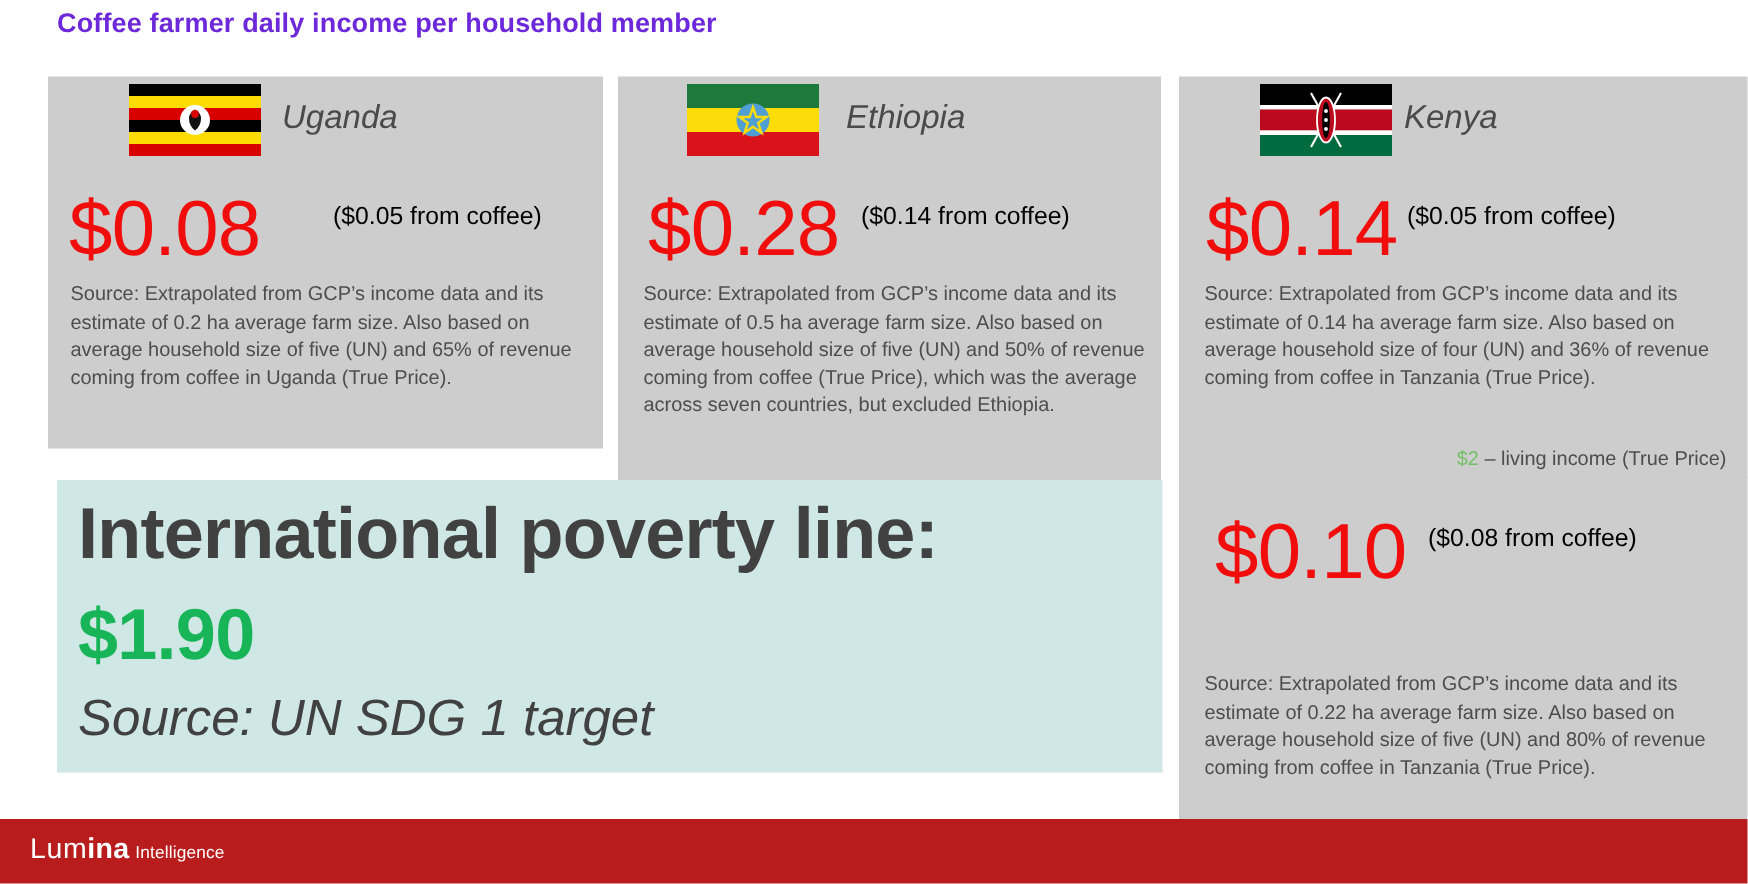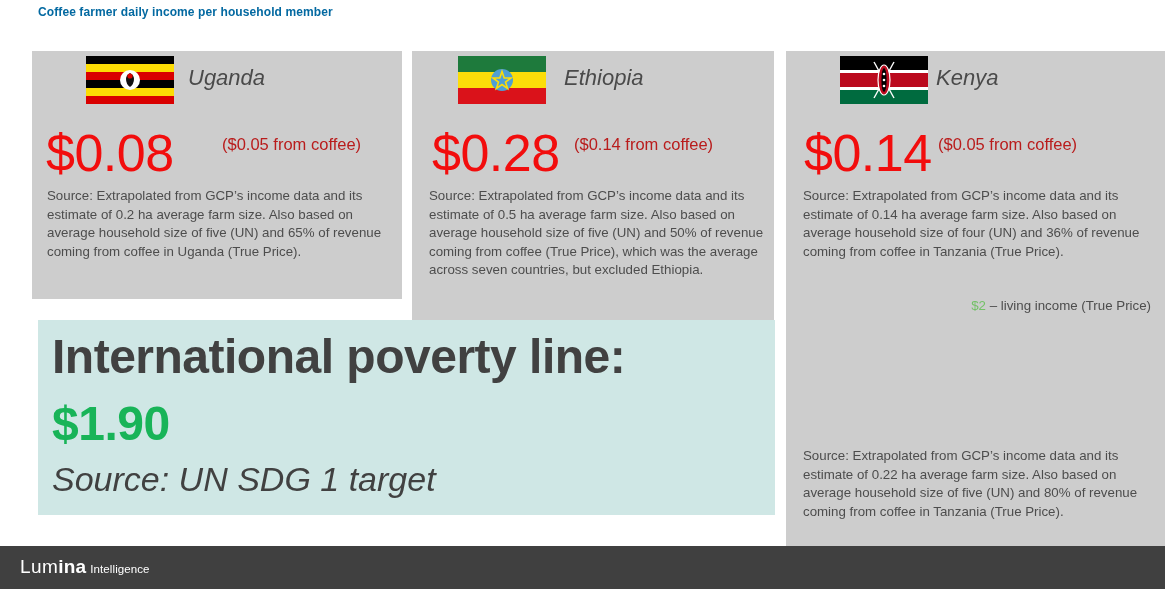--- a/index.html
+++ b/index.html
@@ -20,23 +20,23 @@
     width: 1165px;
     height: 589px;
   }
 
   
   .slide-title {
     position: absolute;
     left: 38px;
     top: 5px;
     width: 900px;
-    font-size: 12px;
+    font-size: 18px;
     font-weight: bold;
-    color: #0369a1;
+    color: #6d28d9;
     letter-spacing: 0.1px;
   }
 
   
   .card {
     position: absolute;
     background: #cdcdcd;
     box-sizing: border-box;
     overflow: hidden;
   }
@@ -83,21 +83,21 @@
     font-size: 52px;
     color: #f20d0d;
     line-height: 1;
     letter-spacing: -0.5px;
     margin-top: 24px;
   }
   .from-coffee {
     position: absolute;
     top: 24px;
     font-size: 16.5px;
-    color: #b91c1c;
+    color: #000000;
     white-space: nowrap;
   }
   .card-uganda   .from-coffee { left: 190px; }
   .card-ethiopia .card-head .flag { left: 2px; }
   .card-ethiopia .country-name { left: 108px; }
   .card-ethiopia .big-amount { left: 20px; }
   .card-ethiopia .from-coffee { left: 162px; }
   .card-kenya    .big-amount { left: 18px; }
   .card-kenya    .from-coffee { left: 152px; }
   .card-kenya    .country-name { left: 106px; }
@@ -167,21 +167,21 @@
     white-space: nowrap;
   }
 
   
   .footer {
     position: absolute;
     left: 0;
     top: 546px;
     width: 1165px;
     height: 43px;
-    background: #404040;
+    background: #b91c1c;
   }
   .logo {
     position: absolute;
     left: 20px;
     top: 10px;
     white-space: nowrap;
     color: #ffffff;
   }
   .logo .lum {
     font-size: 19px;
@@ -284,20 +284,24 @@
     </div>
   </div>
 
   <div class="poverty-panel">
     <div class="poverty-title">International poverty line:</div>
     <div class="poverty-value">$1.90</div>
     <div class="poverty-source">Source: UN SDG 1 target</div>
   </div>
 
   <div class="card card-tanzania">
+    <div class="amount-row">
+      <div class="big-amount">$0.10</div>
+      <div class="from-coffee">($0.08 from coffee)</div>
+    </div>
     <div class="source-note">Source: Extrapolated from GCP’s income data and its estimate of 0.22 ha average farm size. Also based on average household size of five (UN) and 80% of revenue coming from coffee in Tanzania (True Price).</div>
   </div>
 
   <div class="footer">
     <div class="logo">
       <span class="lum">Lum</span><span class="ina">ina</span><span class="intel">Intelligence</span>
     </div>
   </div>
 
 </div>

